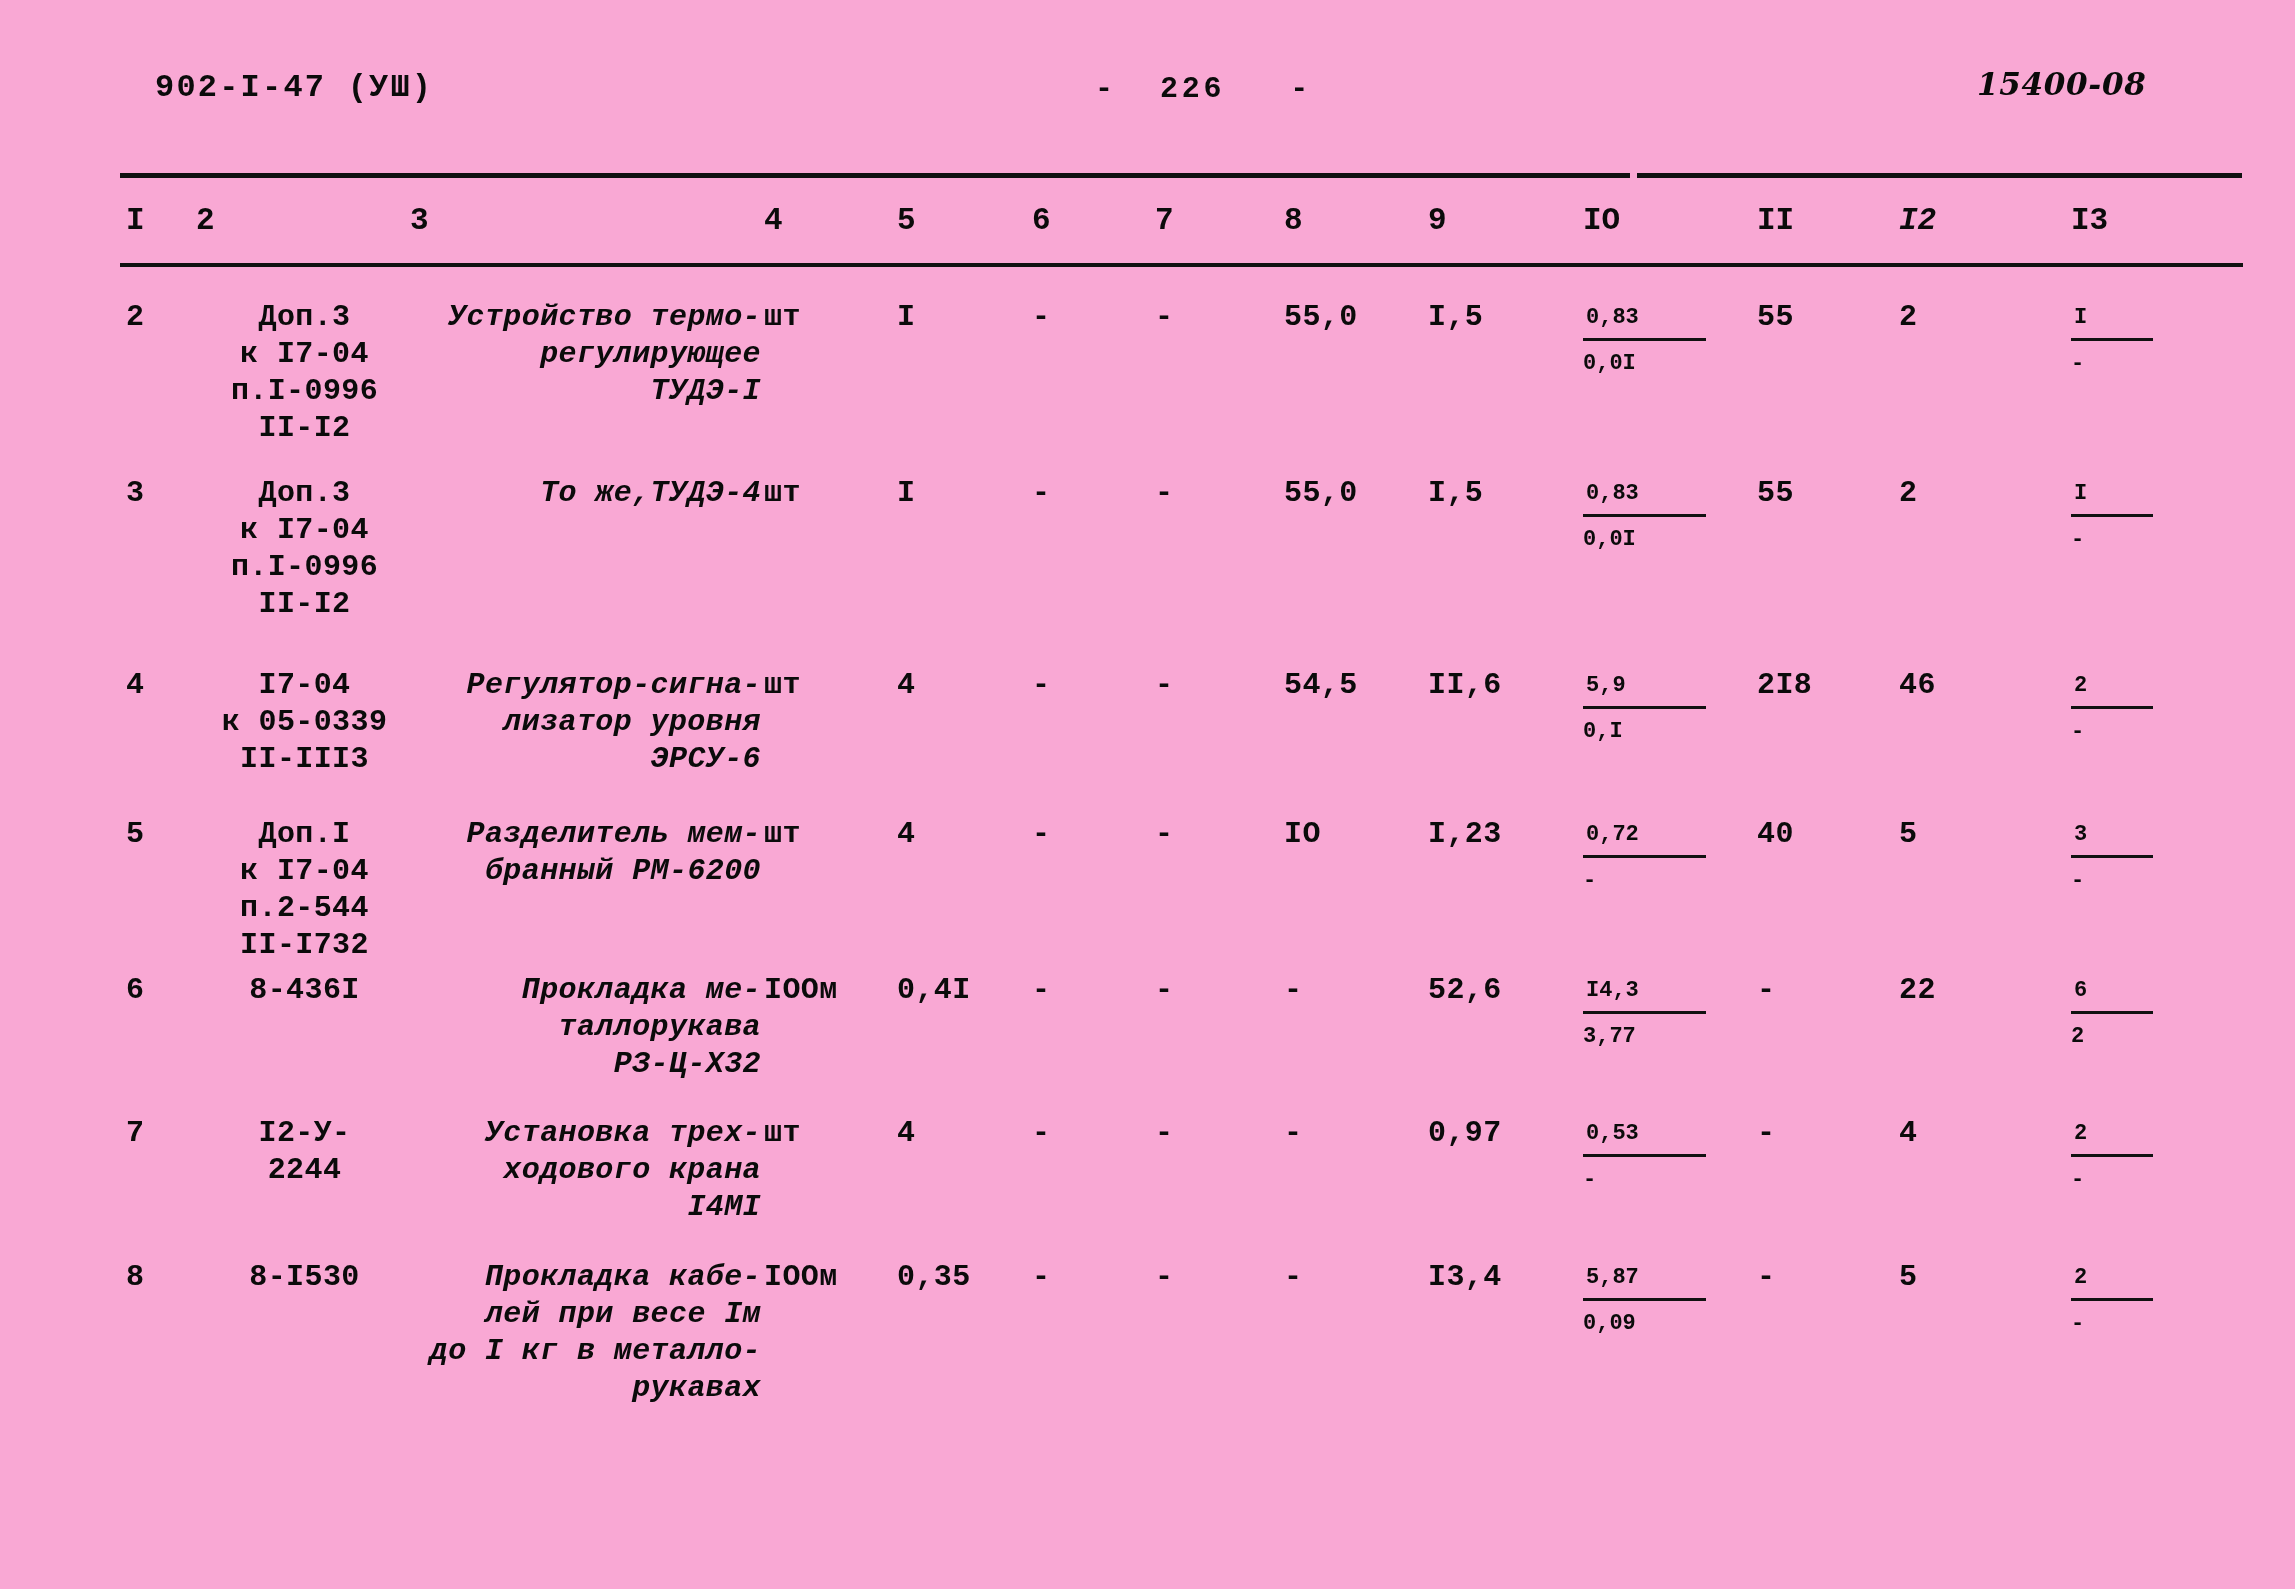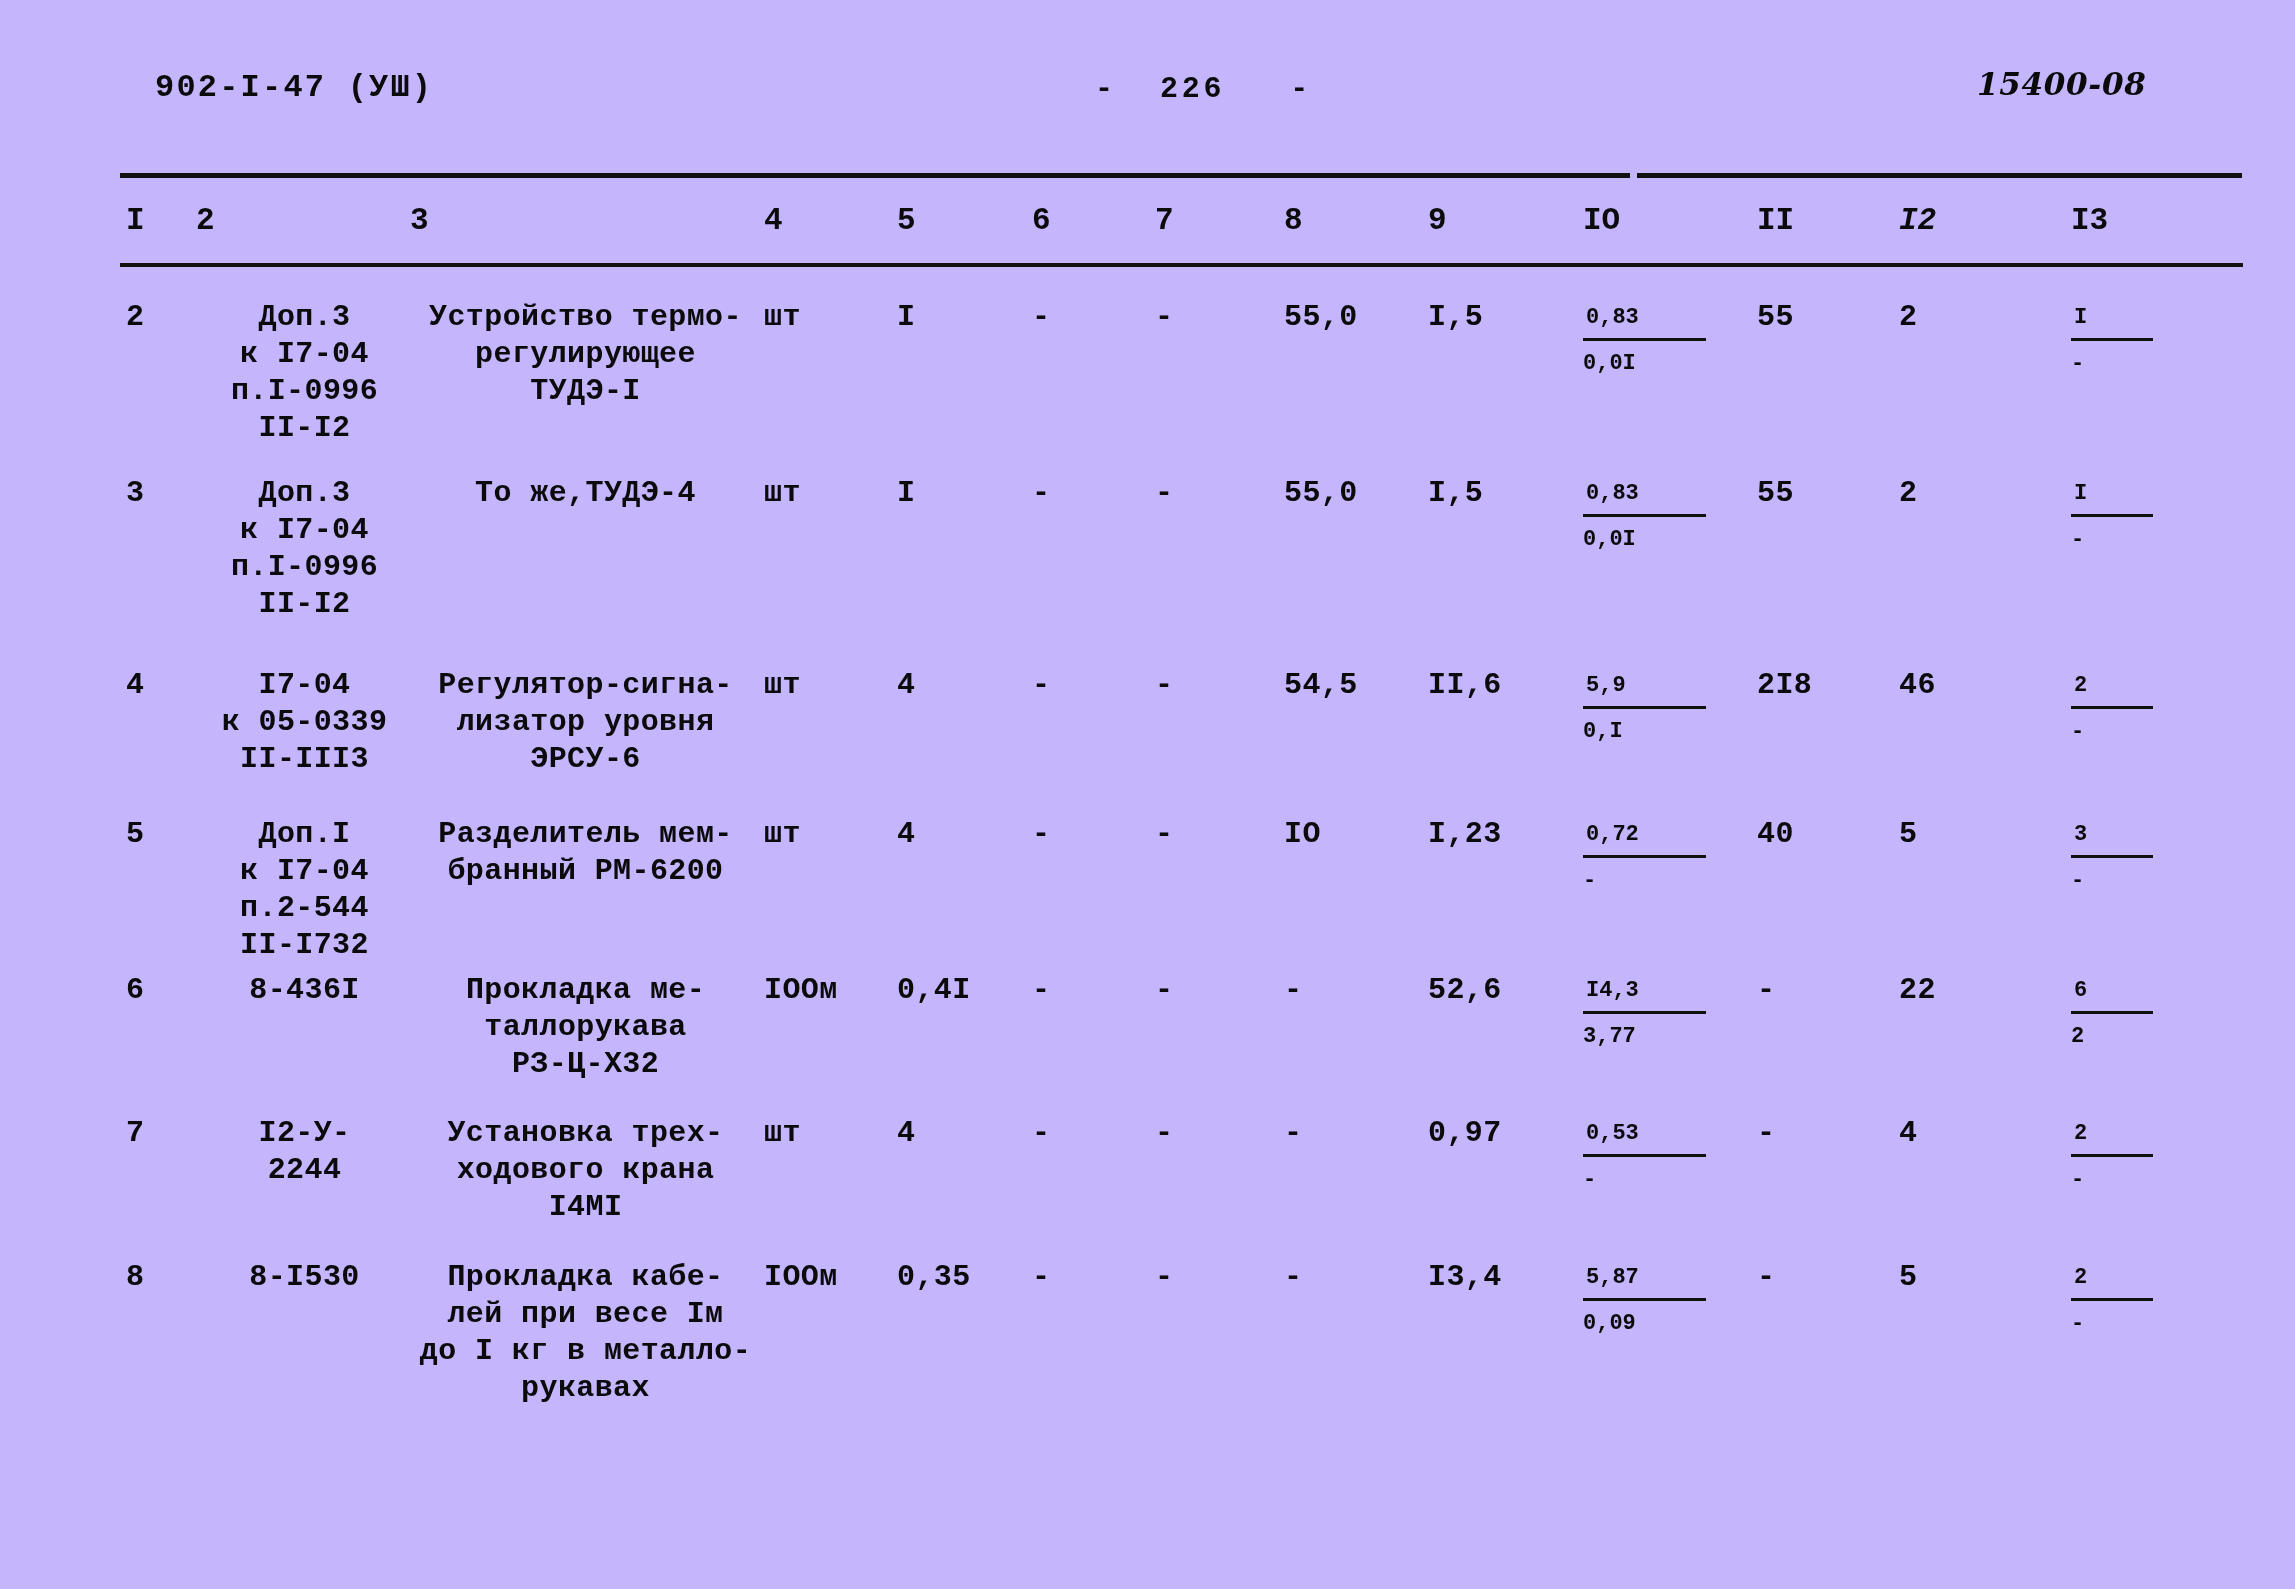--- a/index.html
+++ b/index.html
@@ -12,21 +12,21 @@
     height: 1589px;
     font-family: "Liberation Mono", "DejaVu Sans Mono", monospace;
     color: #0b0b0b;
     position: relative;
     overflow: hidden;
   }
 
   .page {
     position: absolute;
     inset: 0;
-    background: #c4b5fd;
+    background: #f9a8d4;
   }
 
   
   .doc-header {
     position: absolute;
     left: 0;
     right: 0;
     top: 69px;
     height: 52px;
   }
@@ -112,21 +112,21 @@
   }
   .frac .den {
     display: block;
     padding-top: 4.5px;
     white-space: pre;
   }
 
   
   .c1  { left: 126px;  width: 52px;  text-align: left;  }
   .c2  { left: 196px;  width: 217px; text-align: center;  }
-  .c3  { left: 410px;  width: 351px; text-align: center;  }
+  .c3  { left: 410px;  width: 351px; text-align: right; font-style: italic;  }
   .c4  { left: 764px; width: 90px; text-align: left;  }
   .c5  { left: 897px; width: 97px; text-align: left;  }
   .c6  { left: 1032px; width: 82px; text-align: left;  }
   .c7  { left: 1155px; width: 82px; text-align: left;  }
   .c8  { left: 1284px; width: 108px; text-align: left;  }
   .c9  { left: 1428px; width: 105px; text-align: left;  }
   .c10 { left: 1583px; width: 123px; }
   .c11 { left: 1757px; width: 97px; text-align: left;  }
   .c12 { left: 1899px; width: 97px; text-align: left;  }
   .c13 { left: 2071px; width: 82px; }

